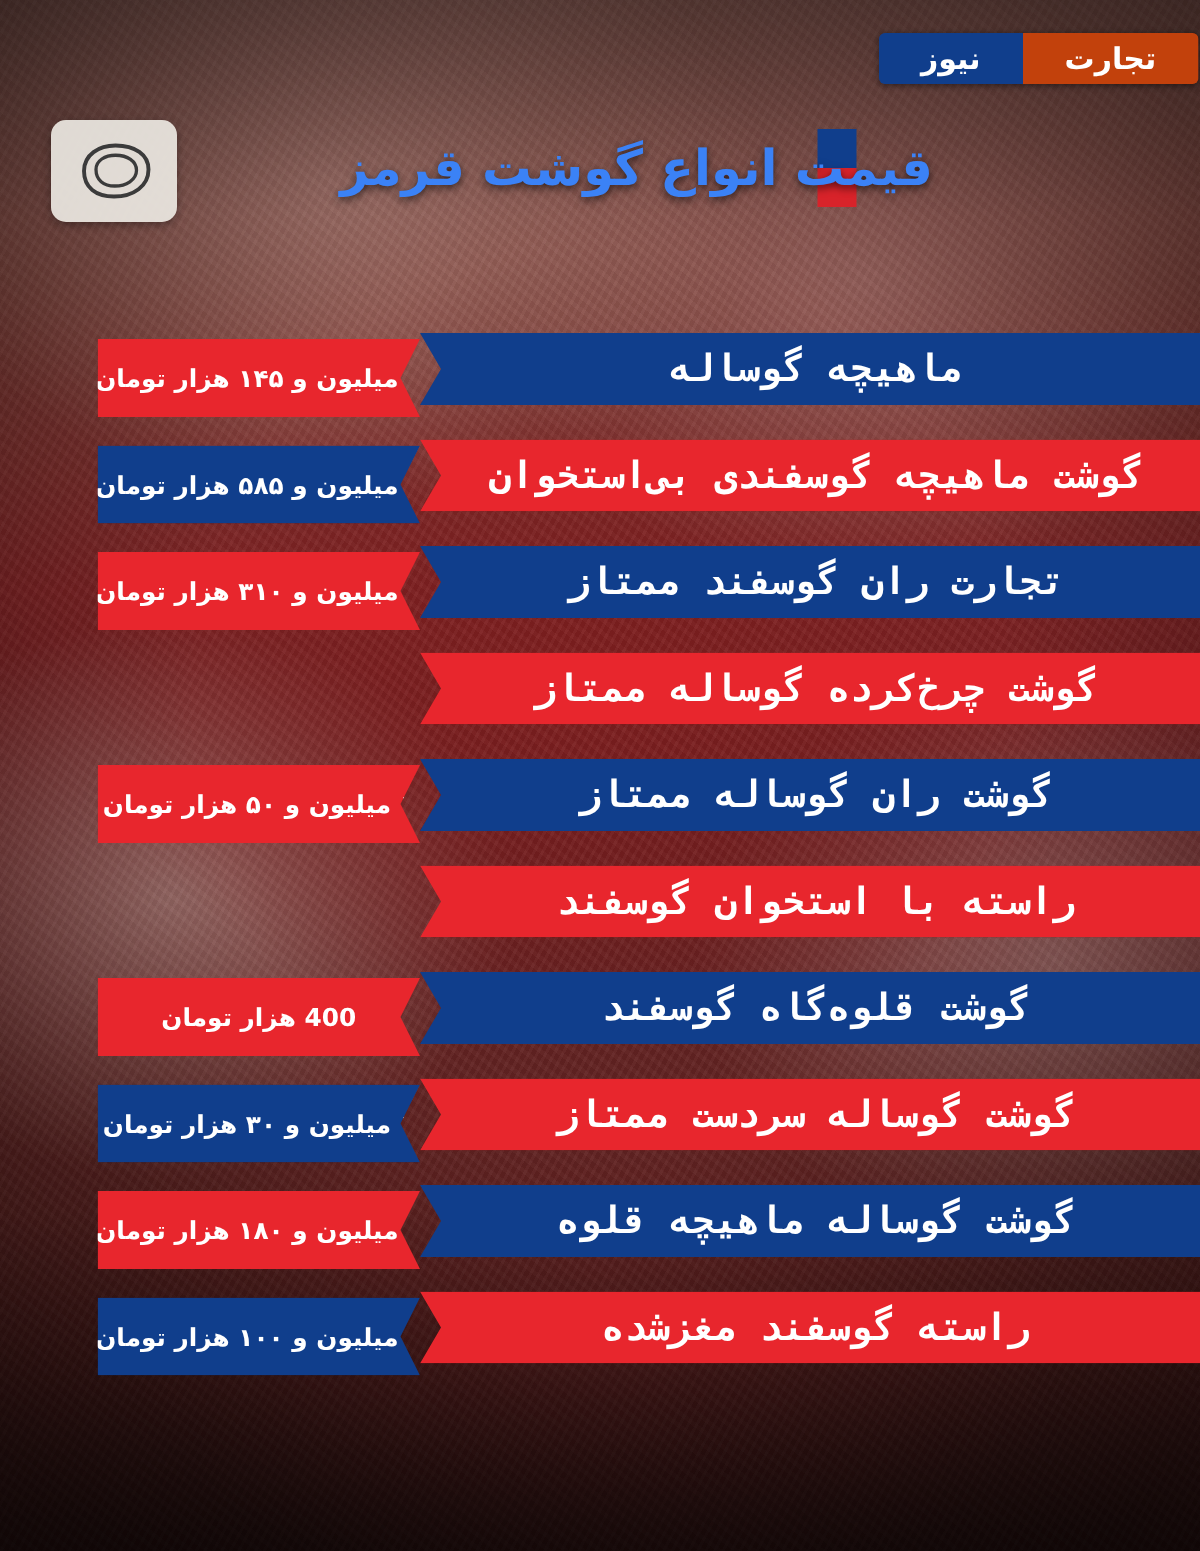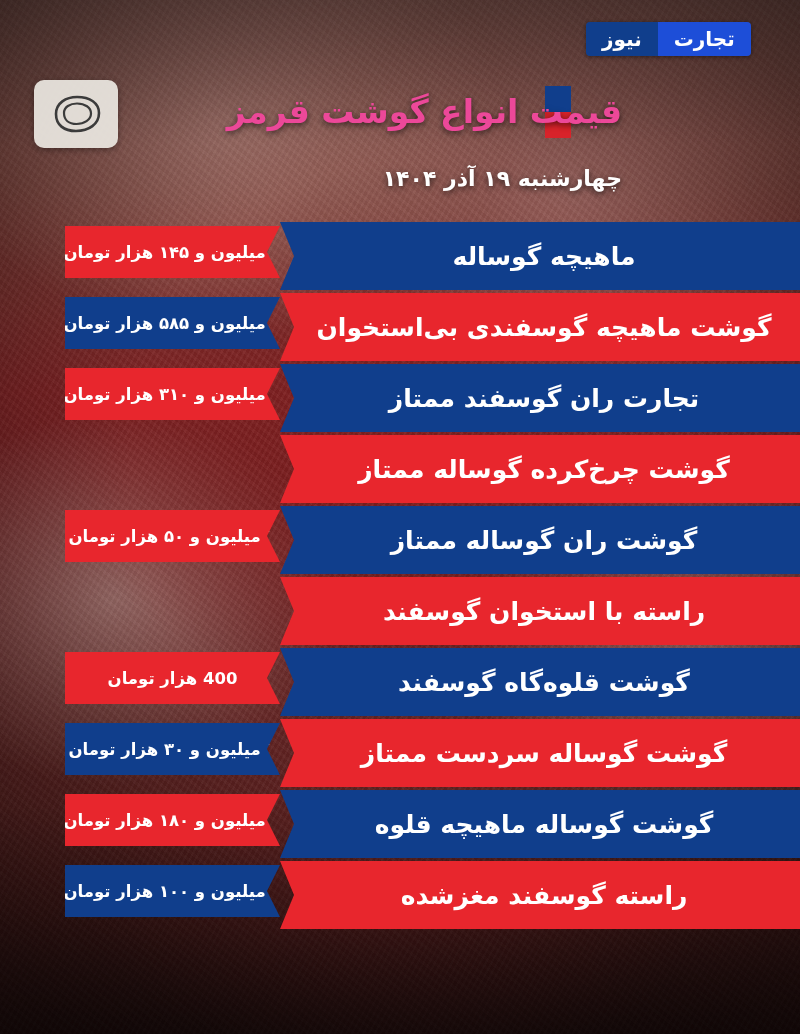--- a/index.html
+++ b/index.html
@@ -63,46 +63,46 @@
     align-items: stretch;
     height: 34px;
     border-radius: 4px;
     overflow: hidden;
     box-shadow: 0 1px 4px rgba(0,0,0,.45);
   }
   .logo-red, .logo-blue {
     display: flex;
     align-items: center;
     justify-content: center;
-    padding: 0 16px;
+    padding: 0 28px;
     font-size: 20px;
     font-weight: bold;
     color: #fff;
     letter-spacing: .5px;
   }
-  .logo-red { background: #1d4ed8; }
+  .logo-red { background: #c2410c; }
   .logo-blue { background: #103e8c; }
 
   .brandmark {
     position: absolute;
     top: 86px;
     left: 50%;
     transform: translateX(145px);
     width: 26px;
   }
   .brandmark .bm-blue { height: 26px; background: #103e8c; }
   .brandmark .bm-red { height: 26px; background: #d8232a; }
 
   .title {
     position: absolute;
     top: 92px;
     right: 178px;
     font-size: 33px;
     font-weight: bold;
-    color: #ec4899;
+    color: #3b82f6;
     text-shadow: 0 2px 6px rgba(0,0,0,.6);
     white-space: nowrap;
   }
 
   .subtitle {
     position: absolute;
     top: 166px;
     right: 178px;
     font-size: 22px;
     font-weight: bold;
@@ -139,32 +139,33 @@
     display: flex;
     flex-direction: row;
     align-items: stretch;
   }
 
   .name-bar {
     position: absolute;
     right: 0;
     top: 0;
     width: 520px;
-    height: 68px;
+    height: 48px;
     display: flex;
     align-items: center;
     justify-content: center;
     padding: 0 18px 0 26px;
     clip-path: polygon(0 0, 100% 0, 100% 100%, 0 100%, 14px 50%);
     font-size: 25px;
     font-weight: bold;
     color: #ffffff;
     letter-spacing: 0;
     white-space: nowrap;
     box-shadow: 0 2px 5px rgba(0,0,0,.35);
+    font-family: Liberation Mono, monospace;
   }
 
   .price-bar {
     position: absolute;
     right: 520px;
     top: 4px;
     width: 215px;
     height: 52px;
     display: flex;
     align-items: center;
@@ -195,21 +196,20 @@
     <span class="logo-red">تجارت</span>
     <span class="logo-blue">نیوز</span>
   </div>
 
   <div class="brandmark">
     <div class="bm-blue"></div>
     <div class="bm-red"></div>
   </div>
 
   <div class="title">قیمت انواع گوشت قرمز</div>
-  <div class="subtitle">چهارشنبه ۱۹ آذر ۱۴۰۴</div>
 
   <div class="icon-badge">
     <svg width="54" height="40" viewBox="0 0 54 40" aria-hidden="true">
       <path d="M7 20 C7 9, 17 3, 28 3 C41 3, 50 9, 50 19 C50 30, 40 37, 27 37 C15 37, 7 31, 7 20 Z" fill="none" stroke="#3b3b3b" stroke-width="2.6"></path>
       <path d="M15 19 C15 13, 21 9.5, 28 9.5 C36 9.5, 42 13.5, 42 19.5 C42 26, 35 30, 27.5 30 C20 30, 15 26, 15 19 Z" fill="none" stroke="#3b3b3b" stroke-width="2.2"></path>
     </svg>
   </div>
 
   <div class="rows">
 

